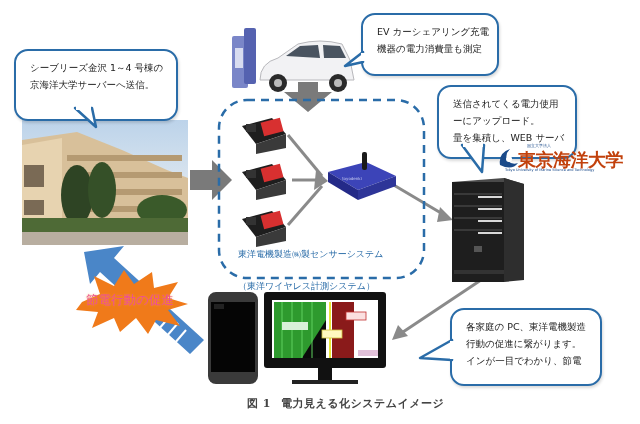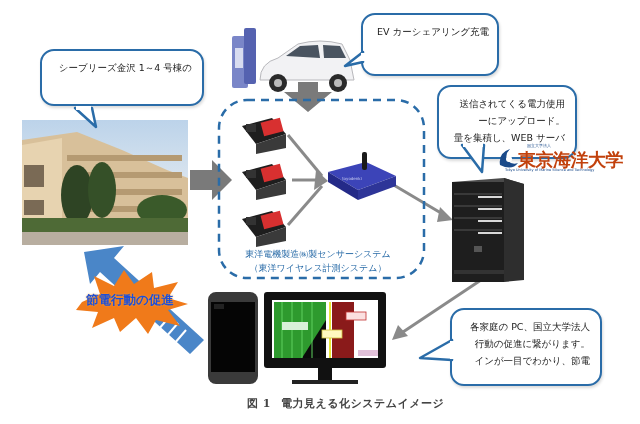--- a/index.html
+++ b/index.html
@@ -9,35 +9,35 @@
     font-family: "DejaVu Sans", sans-serif;
   }
   .abs { position: absolute; }
   .bubble {
     position: absolute; background: #fff;
     border: 2.5px solid #2a6ca8; border-radius: 14px;
     font-size: 9.5px; line-height: 17px; color: #222;
     padding: 8px 10px 6px 14px; box-sizing: border-box;
     box-shadow: 1px 2px 3px rgba(0,0,0,0.15);
   }
-  .bubble span { display: block; white-space: nowrap; text-align: right; }
+  .bubble span { display: block; white-space: nowrap; }
   svg { position: absolute; overflow: visible; }
   .caption {
     position: absolute; left: 247px; top: 396px;
     font-family: "DejaVu Serif", serif; font-size: 11px; color: #444;
     letter-spacing: 0.5px; white-space: nowrap; font-weight: bold;
   }
   .caption .num { margin-right: 10px; }
   .sensor-label {
-    position: absolute; left: 238px; width: 160px; text-align: center;
+    position: absolute; left: 238px; width: 160px; 
     font-size: 9px; color: #2a6ca8; white-space: nowrap;
   }
   .promo {
     position: absolute; left: 86px; top: 292px;
-    font-size: 12.5px; font-weight: bold; color: #1d4ed8; white-space: nowrap;
+    font-size: 12.5px; font-weight: normal; color: #ec4899; white-space: nowrap;
     text-shadow: 0 0 2px #f5a640;
   }
   .logo-text {
     position: absolute; left: 518px; top: 148px;
     font-size: 18px; font-weight: bold; color: #c2410c; letter-spacing: -0.5px;
     white-space: nowrap;
   }
   .logo-top { position: absolute; left: 527px; top: 143px; font-size: 4px; color: #1a4a8a; white-space: nowrap; }
   .logo-sub { position: absolute; left: 505px; top: 168px; font-size: 3.5px; color: #1a4a8a; white-space: nowrap; }
 </style>
@@ -59,22 +59,23 @@
       <rect x="2" y="80" width="20" height="15"></rect>
     </g>
     <ellipse cx="55" cy="75" rx="16" ry="30" fill="#2e4424"></ellipse>
     <ellipse cx="80" cy="70" rx="14" ry="28" fill="#355028"></ellipse>
     <ellipse cx="140" cy="90" rx="25" ry="15" fill="#3a5a2a"></ellipse>
     <rect x="0" y="98" width="166" height="16" fill="#4e6a36"></rect>
     <rect x="0" y="112" width="166" height="13" fill="#b8aea0"></rect>
   </svg>
 </div>
 
-<div class="bubble" style="left:40px;top:49px;width:164px;height:57px;">
+<div class="bubble" style="left:14px;top:49px;width:164px;height:72px;">
   <span>シーブリーズ金沢 1～4 号棟の</span>
+  <span>京海洋大学サーバーへ送信。</span>
 </div>
 <svg width="640" height="424" style="left:0;top:0;">
   <polygon points="75,108 96,127 92,108" fill="#fff" stroke="#2a6ca8" stroke-width="2.5" stroke-linejoin="round"></polygon>
   <line x1="76" y1="108" x2="91" y2="108" stroke="#fff" stroke-width="4"></line>
 </svg>
 
 <svg width="130" height="90" style="left:230px;top:8px;">
   <rect x="2" y="28" width="16" height="52" fill="#7a86c8" rx="2"></rect>
   <rect x="14" y="20" width="12" height="56" fill="#5562b0" rx="2"></rect>
   <rect x="5" y="40" width="8" height="20" fill="#d8dcf0"></rect>
@@ -82,20 +83,21 @@
   <path d="M 56 48 L 70 38 L 88 37 L 90 50 Z" fill="#4a5460"></path>
   <path d="M 93 37 L 110 38 L 116 50 L 94 50 Z" fill="#4a5460"></path>
   <circle cx="48" cy="75" r="9" fill="#2a2a2a"></circle>
     <circle cx="48" cy="75" r="4" fill="#bbb"></circle>
   <circle cx="108" cy="75" r="9" fill="#2a2a2a"></circle>
     <circle cx="108" cy="75" r="4" fill="#bbb"></circle>
 </svg>
 
 <div class="bubble" style="left:361px;top:13px;width:138px;height:63px;">
   <span>EV カーシェアリング充電</span>
+  <span>機器の電力消費量も測定</span>
 </div>
 <svg width="640" height="424" style="left:0;top:0;">
   <polygon points="363,52 345,66 363,62" fill="#fff" stroke="#2a6ca8" stroke-width="2.5" stroke-linejoin="round"></polygon>
   <line x1="363" y1="53" x2="363" y2="61" stroke="#fff" stroke-width="4"></line>
 </svg>
 
 <svg width="640" height="424" style="left:0;top:0;">
 
   <polygon points="298,82 318,82 318,92 332,92 308,112 284,92 298,92" fill="#7a7a7a"></polygon>
 
@@ -138,21 +140,21 @@
 
 <svg width="80" height="60" style="left:324px;top:150px;">
   <polygon points="4,22 42,12 72,26 34,40" fill="#3c44b8"></polygon>
   <polygon points="4,22 34,40 34,50 4,32" fill="#242a88"></polygon>
   <polygon points="34,40 72,26 72,36 34,50" fill="#2e3598"></polygon>
   <rect x="38" y="2" width="5" height="18" rx="2" fill="#1a1a1a"></rect>
   <text x="18" y="30" font-size="4" fill="#c8ccf0" font-family="DejaVu Sans, sans-serif">toyodenki</text>
 </svg>
 
 <div class="sensor-label" style="top:248px;">東洋電機製造㈱製センサーシステム</div>
-<div class="sensor-label" style="top:262px;">（東洋ワイヤレス計測システム）</div>
+<div class="sensor-label" style="top:280px;">（東洋ワイヤレス計測システム）</div>
 
 <div class="bubble" style="left:437px;top:85px;width:140px;height:74px;">
   <span>送信されてくる電力使用</span>
   <span>ーにアップロード。</span>
   <span>量を集積し、WEB サーバ</span>
 </div>
 <svg width="640" height="424" style="left:0;top:0;">
   <polygon points="462,145 482,172 484,145" fill="#fff" stroke="#2a6ca8" stroke-width="2.5" stroke-linejoin="round"></polygon>
   <line x1="463" y1="145" x2="483" y2="145" stroke="#fff" stroke-width="4"></line>
 </svg>
@@ -219,21 +221,21 @@
   <line x1="68" y1="12" x2="68" y2="68" stroke="#e8e838" stroke-width="2"></line>
   <rect x="70" y="12" width="22" height="56" fill="#8a1a1a"></rect>
   <rect x="84" y="22" width="20" height="8" fill="#fbe0e0" stroke="#c03030" stroke-width="0.8"></rect>
   <rect x="60" y="40" width="20" height="8" fill="#fff8c0" stroke="#d0c040" stroke-width="0.8"></rect>
   <rect x="96" y="60" width="20" height="6" fill="#e0c0d8"></rect>
   <rect x="56" y="78" width="14" height="14" fill="#111"></rect>
   <rect x="30" y="90" width="66" height="4" fill="#222"></rect>
 </svg>
 
 <div class="bubble" style="left:450px;top:308px;width:152px;height:78px;">
-  <span>各家庭の PC、国立大学法人</span>
+  <span>各家庭の PC、東洋電機製造</span>
   <span>行動の促進に繋がります。</span>
   <span>インが一目でわかり、節電</span>
 </div>
 <svg width="640" height="424" style="left:0;top:0;">
   <polygon points="452,340 420,358 452,360" fill="#fff" stroke="#2a6ca8" stroke-width="2.5" stroke-linejoin="round"></polygon>
   <line x1="452" y1="341" x2="452" y2="359" stroke="#fff" stroke-width="4"></line>
 </svg>
 
 <div class="caption">
   <span class="num">図 1</span><span>電力見える化システムイメージ</span>

